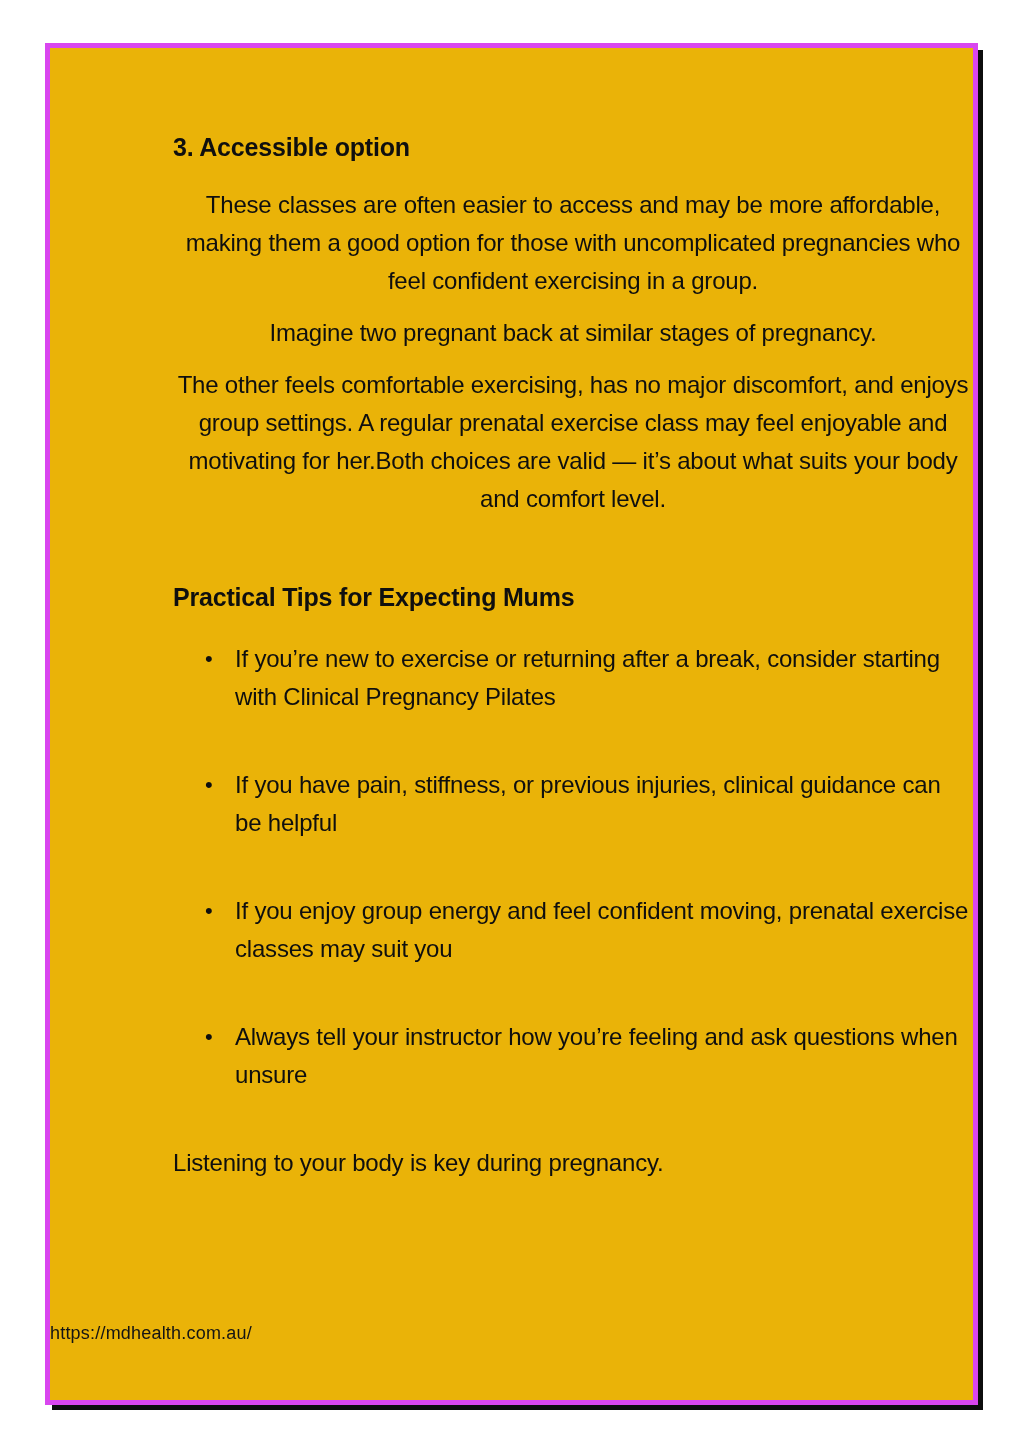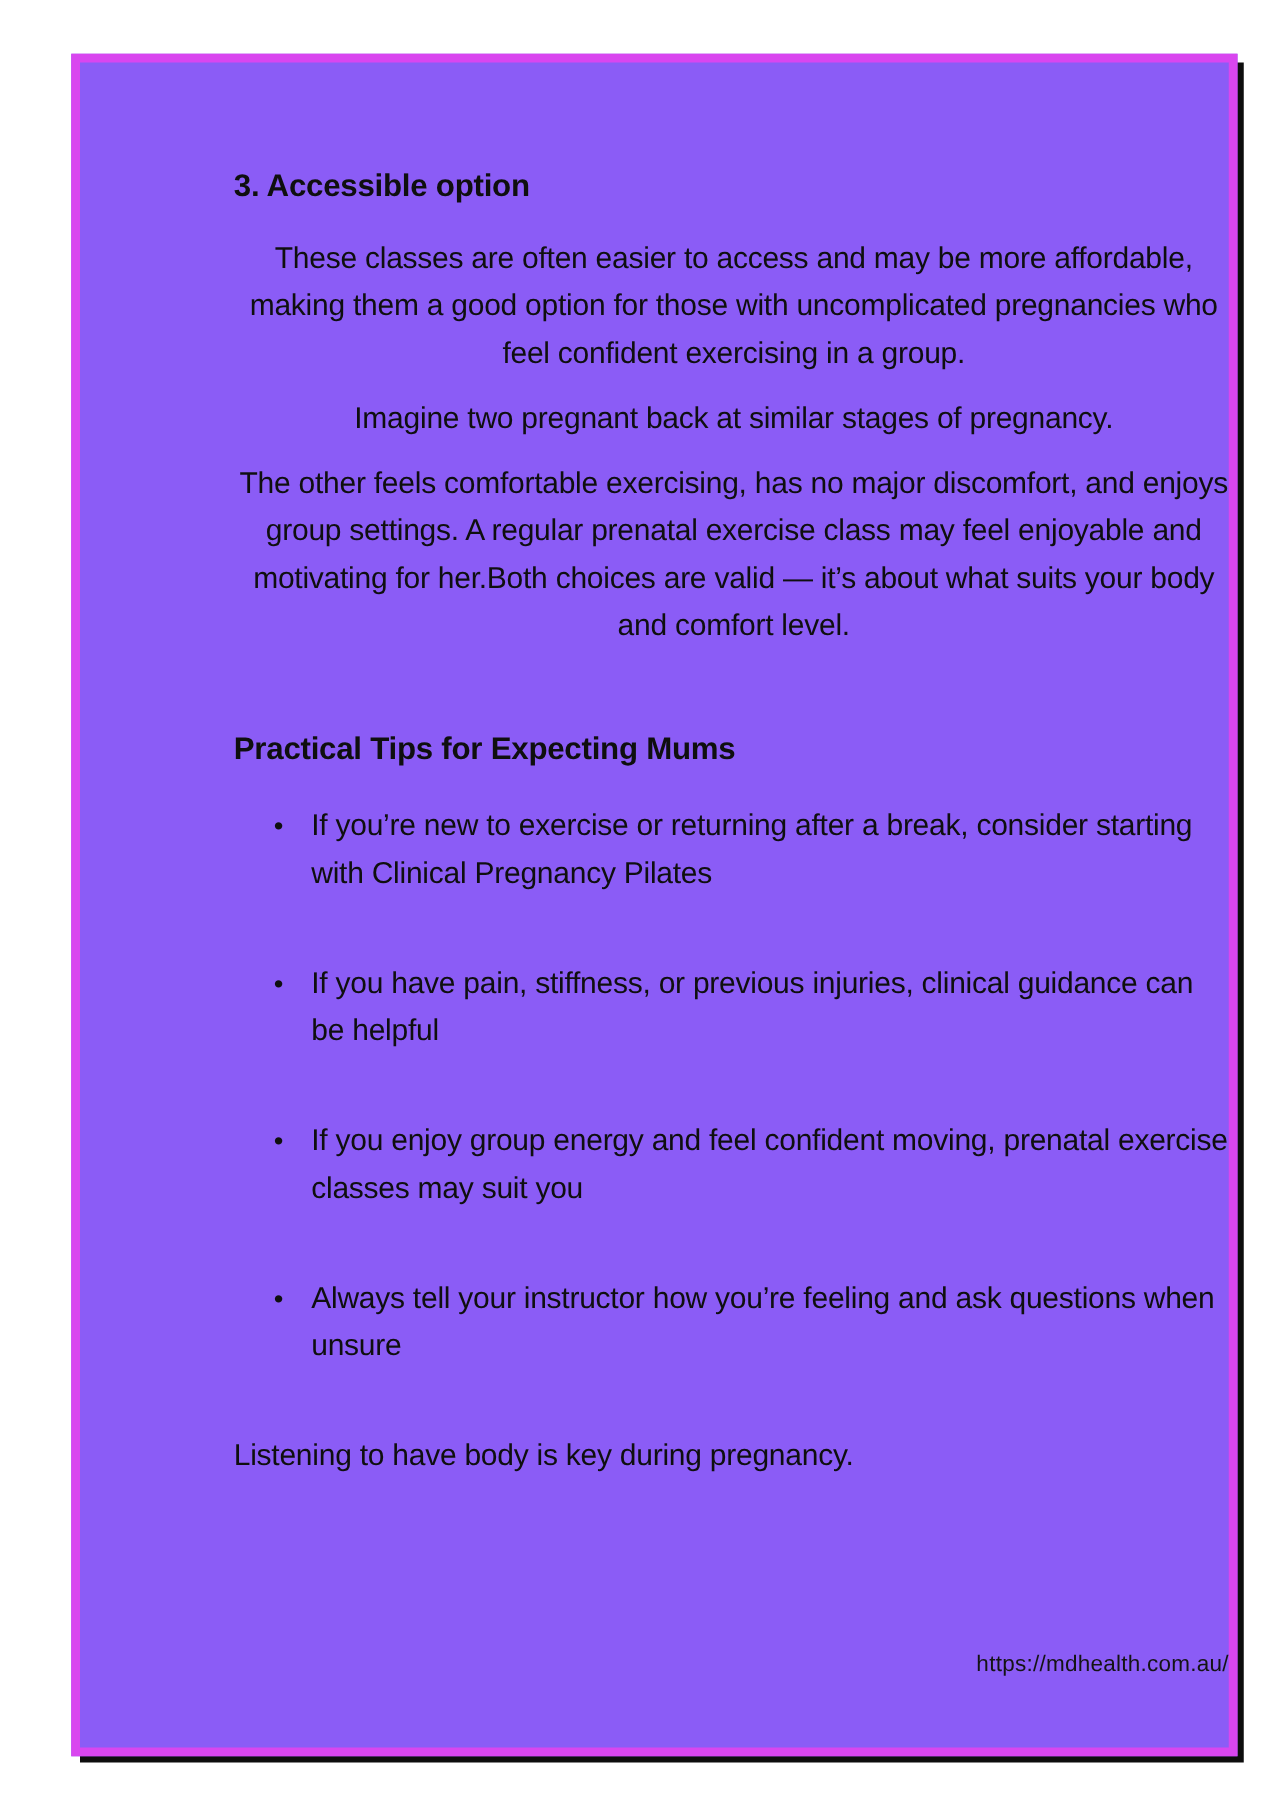--- a/index.html
+++ b/index.html
@@ -12,24 +12,23 @@
     font-family: "Liberation Sans", sans-serif;
     color: #0f0f0f;
     overflow: hidden;
   }
   .frame {
     position: absolute;
     left: 45px;
     top: 43px;
     width: 933px;
     height: 1362px;
-    border: 7px solid #d946ef;
+    border: 5px solid #d946ef;
     box-shadow: 6px 6px 0 -1px #0d0d0d;
-    background: #8b5cf6;
-    margin-left: 12px;
+    background: #eab308;
   }
   .content {
     position: absolute;
     left: 123px;
     top: 0;
     width: 800px;
     padding-top: 84px;
     letter-spacing: -0.2px;
   }
   .h-small {
@@ -71,21 +70,21 @@
   p.closing {
     font-size: 24px;
     line-height: 38px;
     margin-top: 4px;
   }
   .footer {
     position: absolute;
     left: 0;
     width: 100%;
     bottom: 56px;
-    text-align: right;
+    text-align: left;
     font-size: 18px;
     letter-spacing: 0.2px;
     color: #141414;
   }
 </style>
 </head>
 <body>
 
 <div class="page">
   <div class="frame">
@@ -116,21 +115,21 @@
         <li>
           <span class="bullet-dot">•</span>
           <span class="li-text">If you enjoy group energy and feel confident moving, prenatal exercise classes may suit you</span>
         </li>
         <li>
           <span class="bullet-dot">•</span>
           <span class="li-text">Always tell your instructor how you’re feeling and ask questions when unsure</span>
         </li>
       </ul>
 
-      <p class="closing">Listening to have body is key during pregnancy.</p>
+      <p class="closing">Listening to your body is key during pregnancy.</p>
 
     </div>
 
     <div class="footer">
       <span>https://mdhealth.com.au/</span>
     </div>
 
   </div>
 </div>
 

